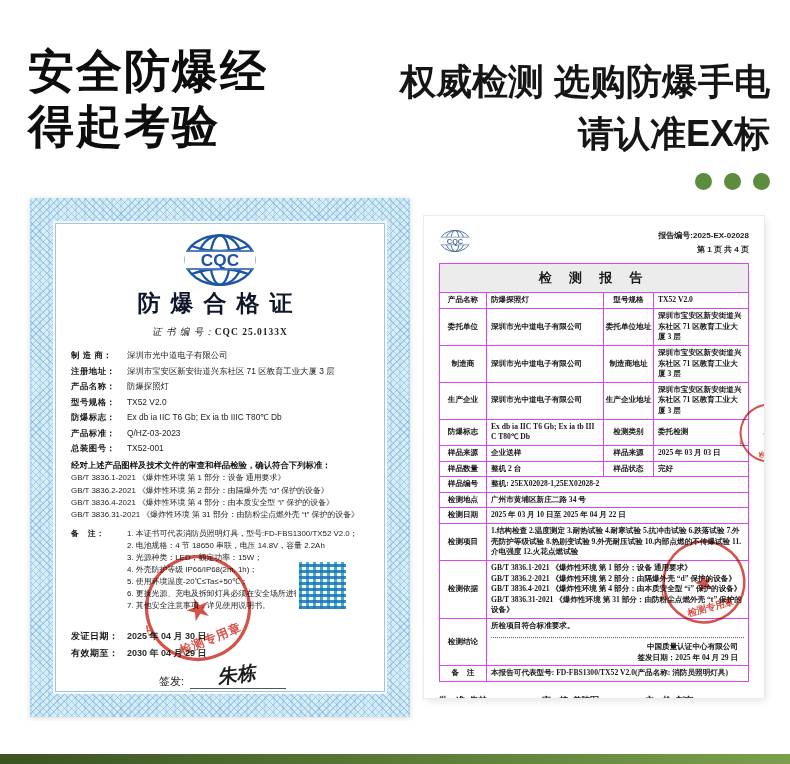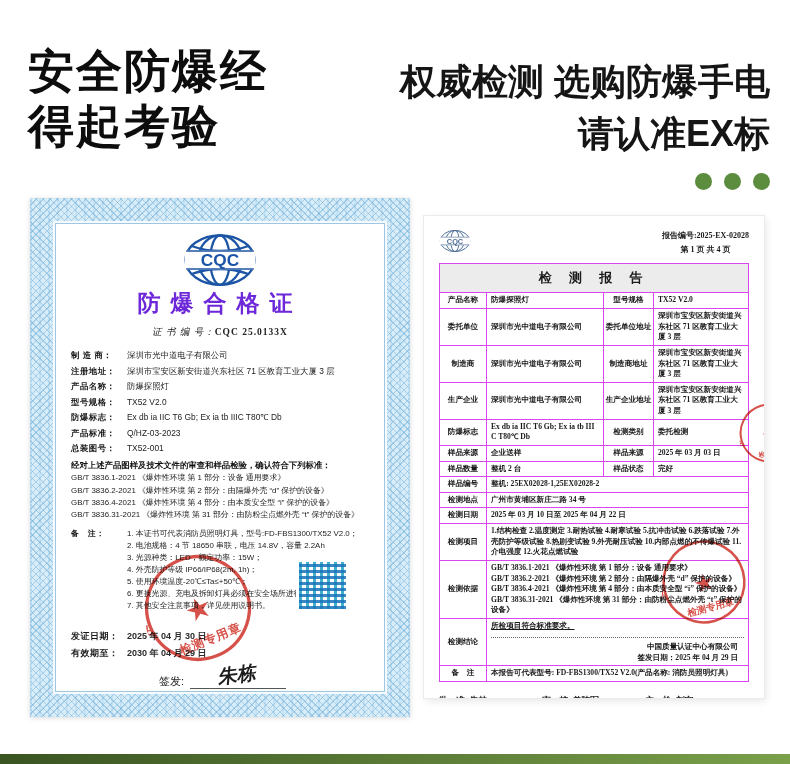--- a/index.html
+++ b/index.html
@@ -24,21 +24,21 @@
     background-image:
       repeating-linear-gradient(45deg,rgba(100,168,214,.45) 0 1px,transparent 1px 5px),
       repeating-linear-gradient(-45deg,rgba(100,168,214,.45) 0 1px,transparent 1px 5px),
       repeating-linear-gradient(90deg,rgba(150,200,235,.3) 0 2px,transparent 2px 9px);
     box-shadow:0 1px 5px rgba(0,0,0,.15);}
   .page-l{position:relative;width:100%;height:100%;background:#fff;box-sizing:border-box;
     border:1px solid #9fc7e2;box-shadow:0 0 0 2px #f4fafd;
     padding:9px 15px 6px;overflow:hidden;}
   .logo-l{display:block;margin:0 auto;}
   .cert-title{text-align:center;font-size:23px;font-weight:800;letter-spacing:10px;
-    color:#6d28d9;margin-top:1px;}
+    color:#0f172a;margin-top:1px;}
   .cert-no{text-align:center;font-family:"Liberation Serif",serif;font-size:9.5px;
     margin-top:7px;color:#222;}
   .cert-no .lab{font-style:italic;letter-spacing:1px;}
   .cert-no .num{font-weight:700;letter-spacing:1px;}
   .fields{margin-top:9px;font-size:8.4px;}
   .frow{display:flex;line-height:1.85;}
   .flabel{font-weight:700;width:56px;flex:none;letter-spacing:.5px;color:#1a1a1a;}
   .fvalue{color:#222;}
   .confirm{font-weight:700;font-size:8.4px;margin-top:2px;line-height:1.6;}
   .std{font-size:7.9px;line-height:1.55;color:#222;}
@@ -63,32 +63,32 @@
   
   .stamp{position:absolute;mix-blend-mode:multiply;opacity:.88;}
   .stamp-l{left:86px;top:328px;transform:rotate(-22deg);}
   .stamp-r1{left:314px;top:186px;transform:rotate(-18deg);}
   .stamp-r2{left:236px;top:322px;transform:rotate(-15deg);}
   
   .cert-right{position:absolute;left:424px;top:216px;width:340px;height:482px;
     box-sizing:border-box;background:#fff;padding:13px 15px;overflow:hidden;
     box-shadow:0 0 0 1px #ebebeb,2px 3px 8px rgba(0,0,0,.10);}
   .rhead{display:flex;justify-content:space-between;align-items:flex-start;margin-bottom:7px;}
-  .rno{text-align:center;font-family:Liberation Serif, serif;font-size:8px;font-weight:700;
+  .rno{text-align:right;font-family:Liberation Sans, sans-serif;font-size:8px;font-weight:700;
     line-height:1.7;color:#1a1a1a;}
   table.rpt{width:100%;border-collapse:collapse;font-family:"Liberation Serif",serif;
     font-size:7.6px;color:#1a1a1a;table-layout:fixed;}
   .rpt td{border:1px solid #d946ef;padding:2px 4px;line-height:1.4;vertical-align:middle;
     word-break:break-all;}
   .rpt .rh td{background:#ececec;text-align:center;font-size:13px;font-weight:700;
     letter-spacing:7px;padding:5px 2px;}
   .rpt .lb{text-align:center;font-weight:700;padding:2px 1px;}
   .rpt .vv{font-weight:700;}
   .c1{width:47px;} .c2{width:117px;} .c3{width:50px;}
-  .concl{font-weight:700;text-decoration:underline;}
+  .concl{font-weight:700;}
   .dotline{border-bottom:1px dotted #666;height:3px;margin:2px 0 3px;}
   .orgline{text-align:right;font-weight:700;padding-right:6px;line-height:1.5;}
   .appr{display:flex;margin-top:13px;font-family:"Liberation Serif",serif;
     font-size:8.6px;font-weight:700;color:#1a1a1a;}
   .appr .cell{width:33.3%;}
   .mini-logo{flex:none;}
 </style>
 </head>
 <body>
 

